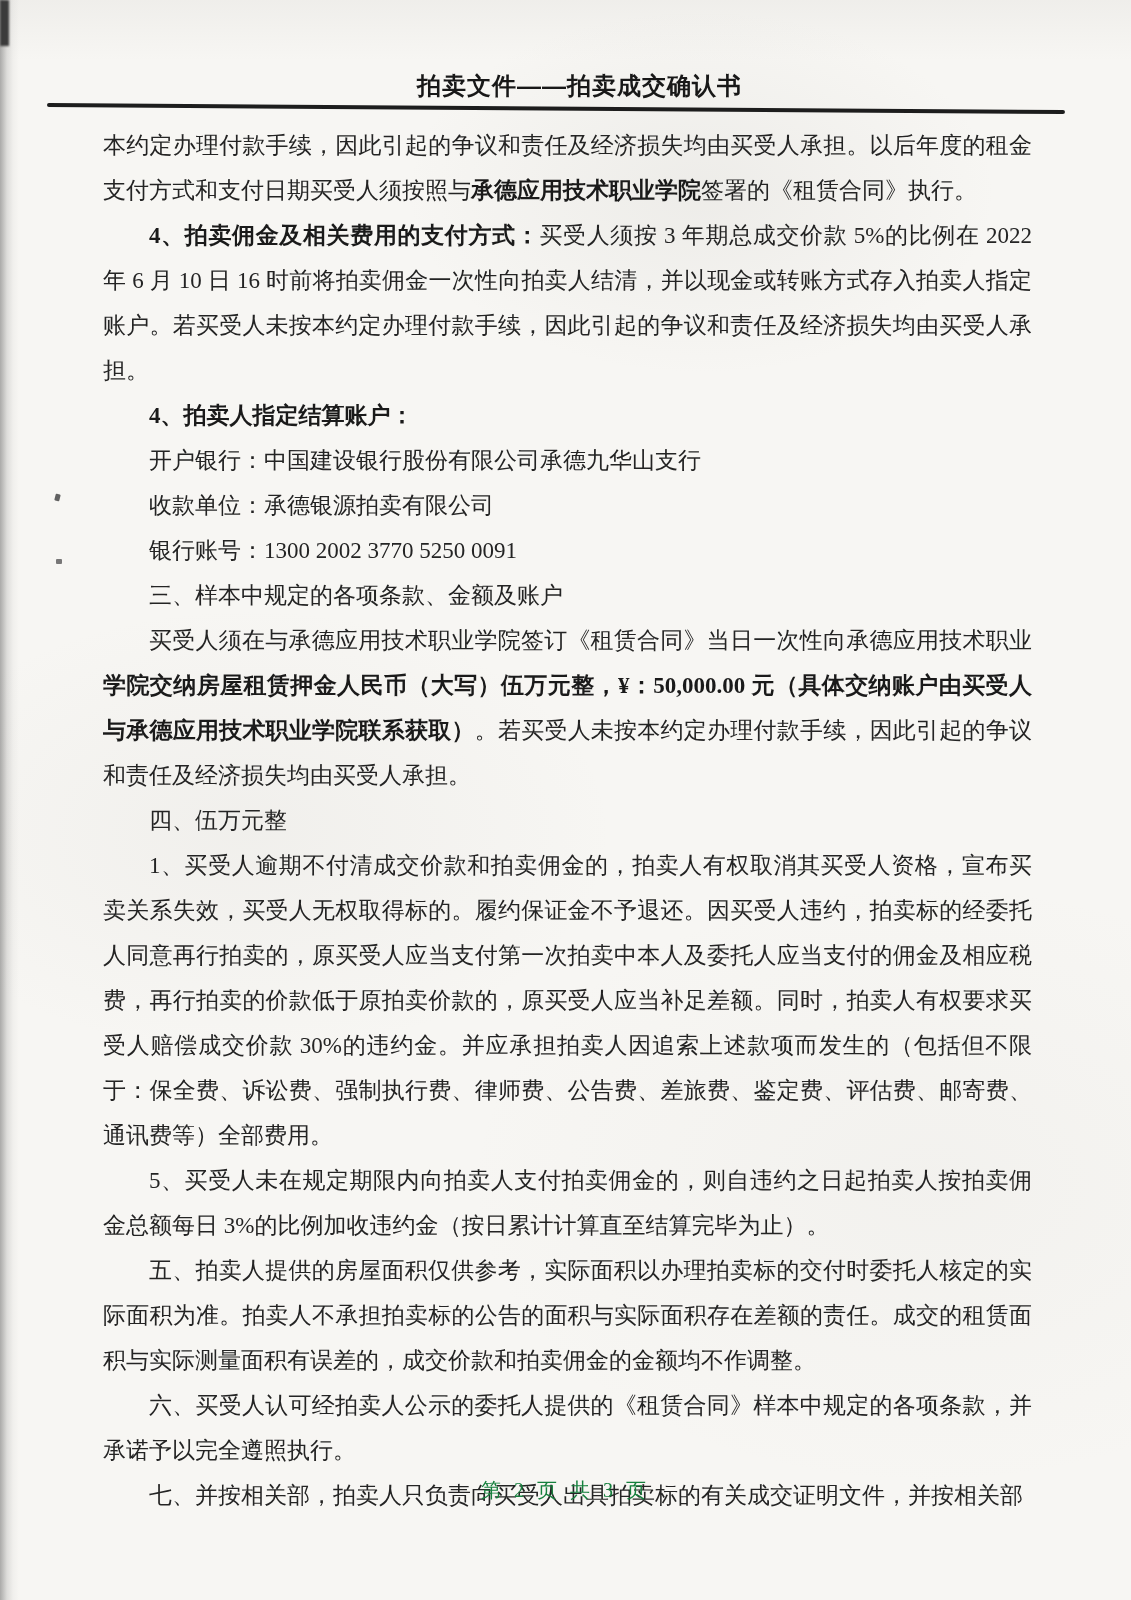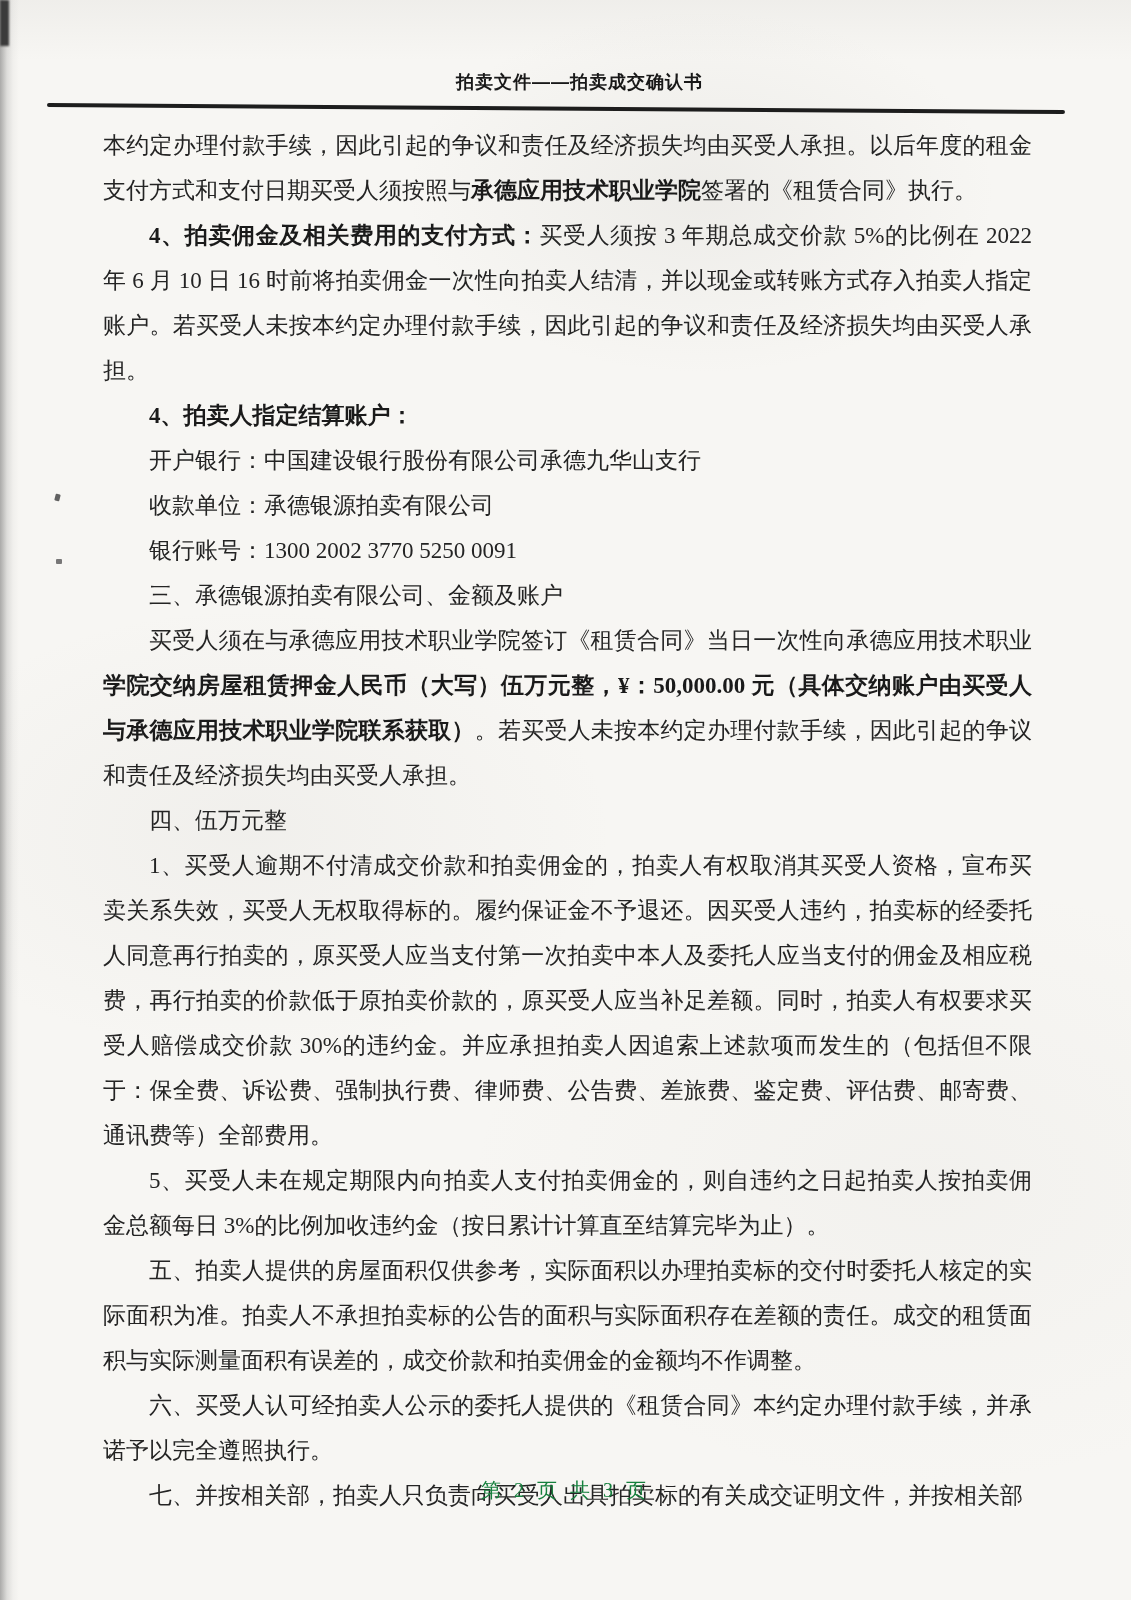--- a/index.html
+++ b/index.html
@@ -62,21 +62,21 @@
     background: #585858;
     border-radius: 1px;
     opacity: .8;
   }
   .doc-title {
     position: absolute;
     top: 70px;
     left: 0; right: 0;
     text-align: center;
     font-family: "Liberation Sans", "DejaVu Sans", sans-serif;
-    font-size: 18px;
+    font-size: 24px;
     font-weight: 700;
     letter-spacing: 1px;
     color: #181818;
     margin-left: 28px;
   }
   .header-rule {
     position: absolute;
     top: 103px;
     left: 47px;
     width: 1018px;
@@ -125,24 +125,24 @@
 
   <div class="header-rule"></div>
 
   <div class="doc-body">
       <p class="para"><span class="run">本约定办理付款手续，因此引起的争议和责任及经济损失均由买受人承担。以后年度的租金支付方式和支付日期买受人须按照与</span><span class="run bold">承德应用技术职业学院</span><span class="run">签署的《租赁合同》执行。</span></p>
       <p class="para indent"><span class="run bold">4、拍卖佣金及相关费用的支付方式：</span><span class="run">买受人须按 3 年期总成交价款 5%的比例在 2022 年 6 月 10 日 16 时前将拍卖佣金一次性向拍卖人结清，并以现金或转账方式存入拍卖人指定账户。若买受人未按本约定办理付款手续，因此引起的争议和责任及经济损失均由买受人承担。</span></p>
       <p class="para indent"><span class="run bold">4、拍卖人指定结算账户：</span></p>
       <p class="para indent"><span class="run">开户银行：中国建设银行股份有限公司承德九华山支行</span></p>
       <p class="para indent"><span class="run">收款单位：承德银源拍卖有限公司</span></p>
       <p class="para indent"><span class="run">银行账号：1300 2002 3770 5250 0091</span></p>
-      <p class="para indent"><span class="run">三、承德银源拍卖有限公司、金额及账户</span></p>
+      <p class="para indent"><span class="run">三、样本中规定的各项条款、金额及账户</span></p>
       <p class="para indent"><span class="run">买受人须在与承德应用技术职业学院签订《租赁合同》当日一次性向承德应用技术职业</span><span class="run bold">学院交纳房屋租赁押金人民币（大写）伍万元整，¥：50,000.00 元（具体交纳账户由买受人与承德应用技术职业学院联系获取）</span><span class="run">。若买受人未按本约定办理付款手续，因此引起的争议和责任及经济损失均由买受人承担。</span></p>
       <p class="para indent"><span class="run">四、伍万元整</span></p>
       <p class="para indent"><span class="run">1、买受人逾期不付清成交价款和拍卖佣金的，拍卖人有权取消其买受人资格，宣布买卖关系失效，买受人无权取得标的。履约保证金不予退还。因买受人违约，拍卖标的经委托人同意再行拍卖的，原买受人应当支付第一次拍卖中本人及委托人应当支付的佣金及相应税费，再行拍卖的价款低于原拍卖价款的，原买受人应当补足差额。同时，拍卖人有权要求买受人赔偿成交价款 30%的违约金。并应承担拍卖人因追索上述款项而发生的（包括但不限于：保全费、诉讼费、强制执行费、律师费、公告费、差旅费、鉴定费、评估费、邮寄费、通讯费等）全部费用。</span></p>
       <p class="para indent"><span class="run">5、买受人未在规定期限内向拍卖人支付拍卖佣金的，则自违约之日起拍卖人按拍卖佣金总额每日 3%的比例加收违约金（按日累计计算直至结算完毕为止）。</span></p>
       <p class="para indent"><span class="run">五、拍卖人提供的房屋面积仅供参考，实际面积以办理拍卖标的交付时委托人核定的实际面积为准。拍卖人不承担拍卖标的公告的面积与实际面积存在差额的责任。成交的租赁面积与实际测量面积有误差的，成交价款和拍卖佣金的金额均不作调整。</span></p>
-      <p class="para indent"><span class="run">六、买受人认可经拍卖人公示的委托人提供的《租赁合同》本约定办理付款手续，并承诺予以完全遵照执行。</span></p>
+      <p class="para indent"><span class="run">六、买受人认可经拍卖人公示的委托人提供的《租赁合同》样本中规定的各项条款，并承诺予以完全遵照执行。</span></p>
       <p class="para indent"><span class="run">七、并按相关部，拍卖人只负责向买受人出具拍卖标的有关成交证明文件，并按相关部</span></p>
     </div>
 
   <div class="doc-footer">第 2 页 共 3 页</div>
 </div>
 
 </body></html>

